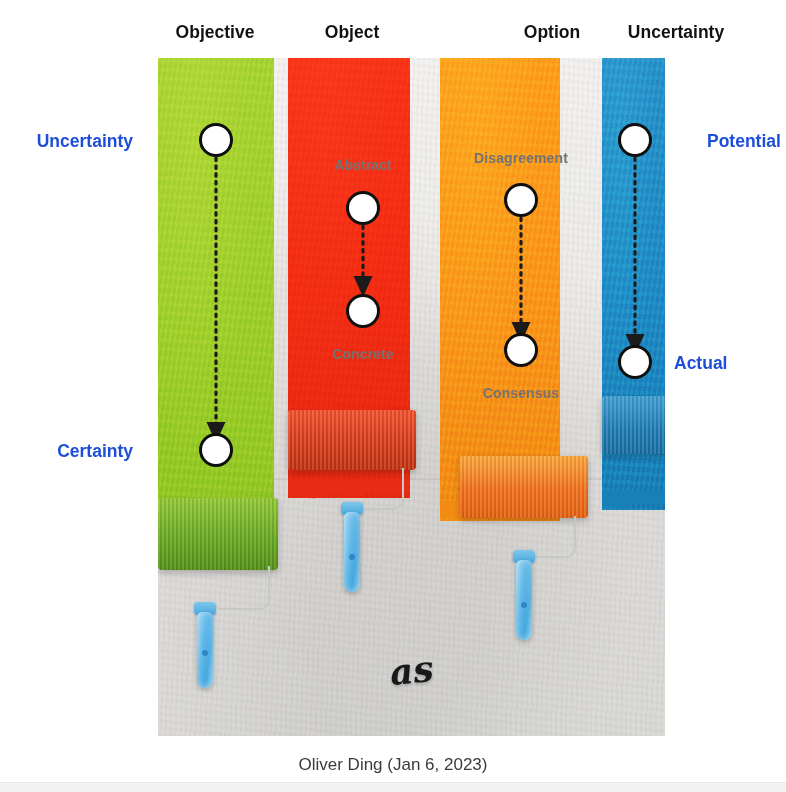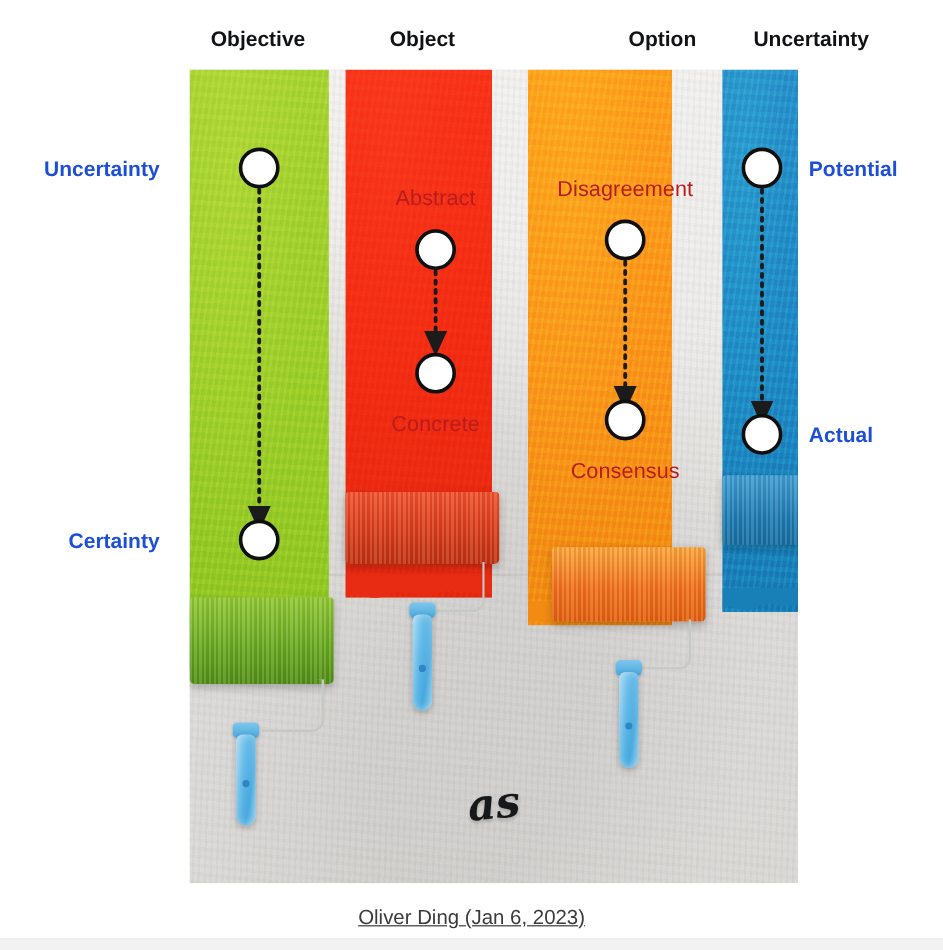--- a/index.html
+++ b/index.html
@@ -157,22 +157,22 @@
     margin-left: -17px; margin-top: -17px;
     border-radius: 50%;
     background: #ffffff;
     border: 3px solid #0f0f0f;
     pointer-events: auto;
   }
   .inlabel {
     position: absolute;
     transform: translate(-50%, -50%);
     white-space: nowrap;
-    font-size: 18px; font-weight: 400;
-    color: #b91c1c;
+    font-size: 14px; font-weight: 700;
+    color: #737373;
     letter-spacing: .1px;
   }
 
   
   .collabel {
     position: absolute;
     transform: translateX(-50%);
     font-size: 17.5px; font-weight: 700;
     color: #111214;
     white-space: nowrap;
@@ -186,21 +186,20 @@
   .sidelabel.left  { transform: translate(-100%, -50%); }
   .sidelabel.right { transform: translate(0, -50%); }
 
   
   #caption {
     position: absolute;
     left: 0; right: 0; top: 755px;
     text-align: center;
     font-size: 17px;
     color: #3b3b3b;
-    text-decoration: underline;
   }
   #footer-band {
     position: absolute;
     left: 0; right: 0; top: 782px; height: 10px;
     background: #f2f2f2;
     border-top: 1px solid #e9e9e9;
   }
 </style>
 </head>
 <body>
@@ -208,21 +207,21 @@
 <div id="page">
 
   <div class="collabel" style="left:215px; top:22px;">Objective</div>
   <div class="collabel" style="left:352px; top:22px;">Object</div>
   <div class="collabel" style="left:516px; top:22px;margin-left:36px;">Option</div>
   <div class="collabel" style="left:676px; top:22px;">Uncertainty</div>
 
   <div class="sidelabel left" style="left:133px; top:141px;">Uncertainty</div>
   <div class="sidelabel left" style="left:133px; top:451px;">Certainty</div>
 
-  <div class="sidelabel right" style="left:674px; top:141px;">Potential</div>
+  <div class="sidelabel right" style="left:707px; top:141px;">Potential</div>
   <div class="sidelabel right" style="left:674px; top:363px;">Actual</div>
 
   <div id="figure">
 
     <div id="wall"></div>
 
     <div class="stripe" id="stripe-green">
       <div class="body"></div>
       <div class="tex"></div>
       <svg class="ragged" viewBox="0 0 116 26" preserveAspectRatio="none">

